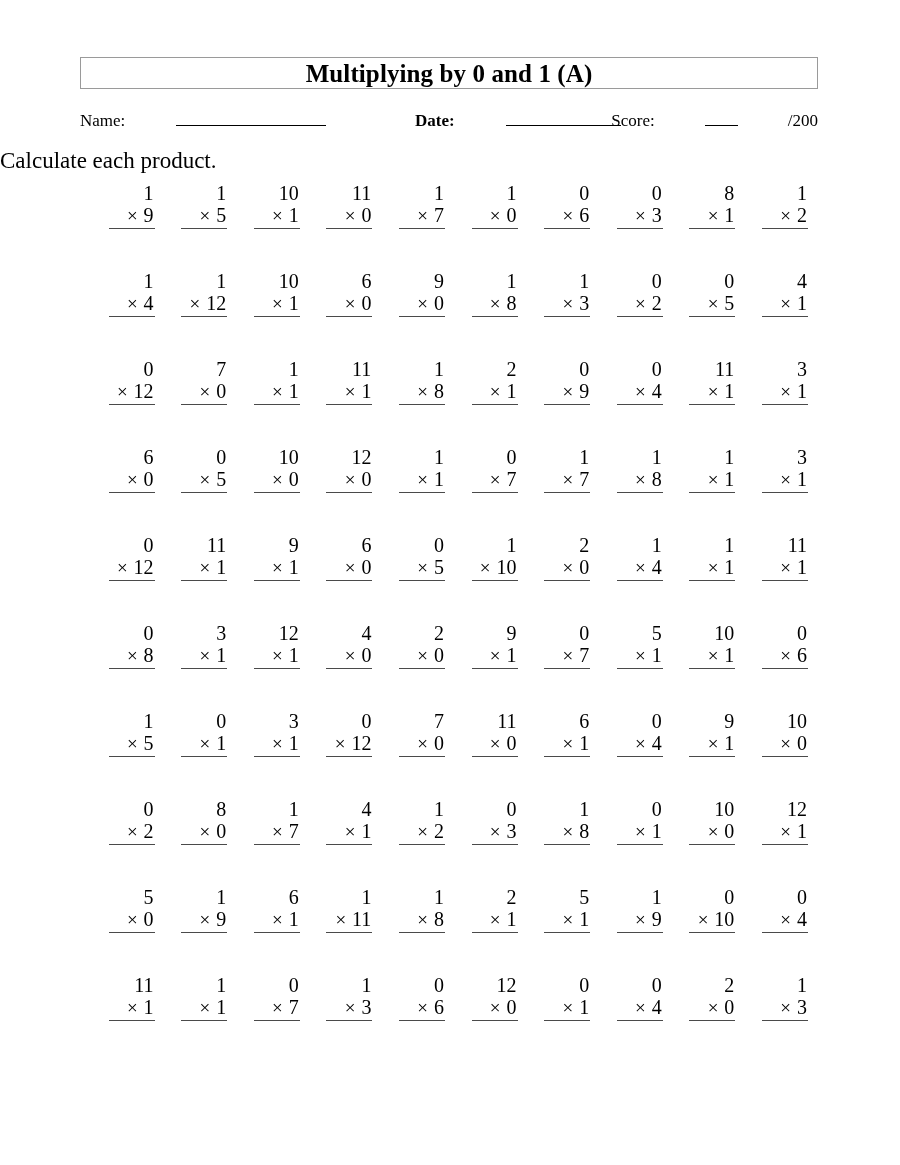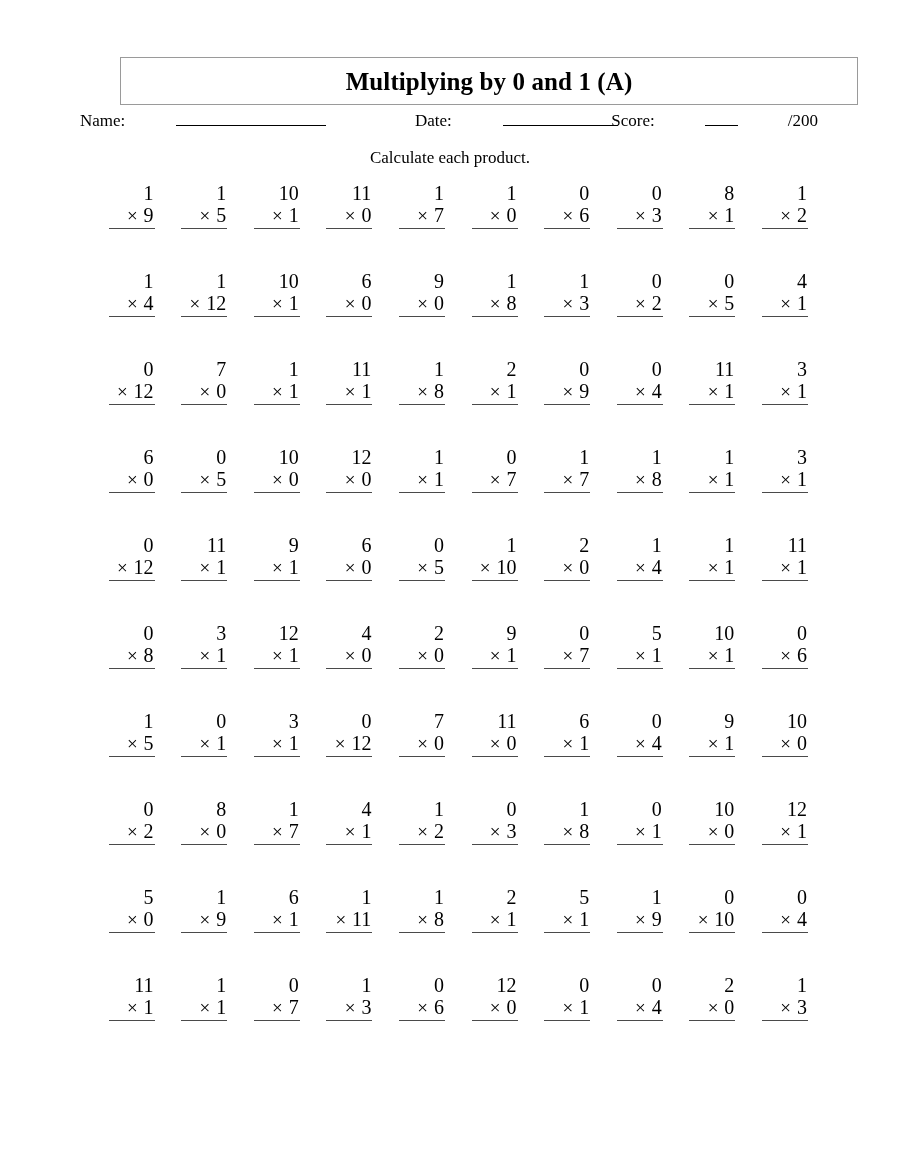--- a/index.html
+++ b/index.html
@@ -22,28 +22,27 @@
     width: 900px;
     height: 1165px;
   }
 
   
   .title-box {
     position: absolute;
     left: 80px;
     top: 57px;
     width: 738px;
-    height: 48px;
+    height: 32px;
     border: 1px solid #9a9a9a;
     box-sizing: border-box;
     display: flex;
     align-items: center;
     justify-content: center;
     background: #ffffff;
-    margin-left: 40px;
   }
   .title-text {
     font-size: 25px;
     font-weight: bold;
     letter-spacing: 0.1px;
     white-space: nowrap;
     line-height: 1;
   }
 
   
@@ -68,31 +67,31 @@
     border-bottom: 1.3px solid #000;
     height: 15px;
     margin-left: 7px;
   }
   .rule-name  { width: 150px; }
   .rule-date  { width: 115px; }
   .rule-score { width: 33px; margin-left: 6px; }
   .score-total { margin-left: 6px; }
 
   .info-name  { left: 0px;   top: 0px; }
-  .info-date  { left: 335px; top: 0px; }
+  .info-date  { left: 335px; top: 0px; font-weight: bold; }
   .info-score { right: 0px;  top: 0px; }
 
   
   .instruction {
     position: absolute;
     left: 0;
     top: 148px;
     width: 900px;
-    text-align: center;
-    font-size: 17px;
+    text-align: left;
+    font-size: 23px;
   }
 
   
   .grid {
     position: absolute;
     left: 92px;
     top: 183px;
     width: 726px;
   }
   .prow {

